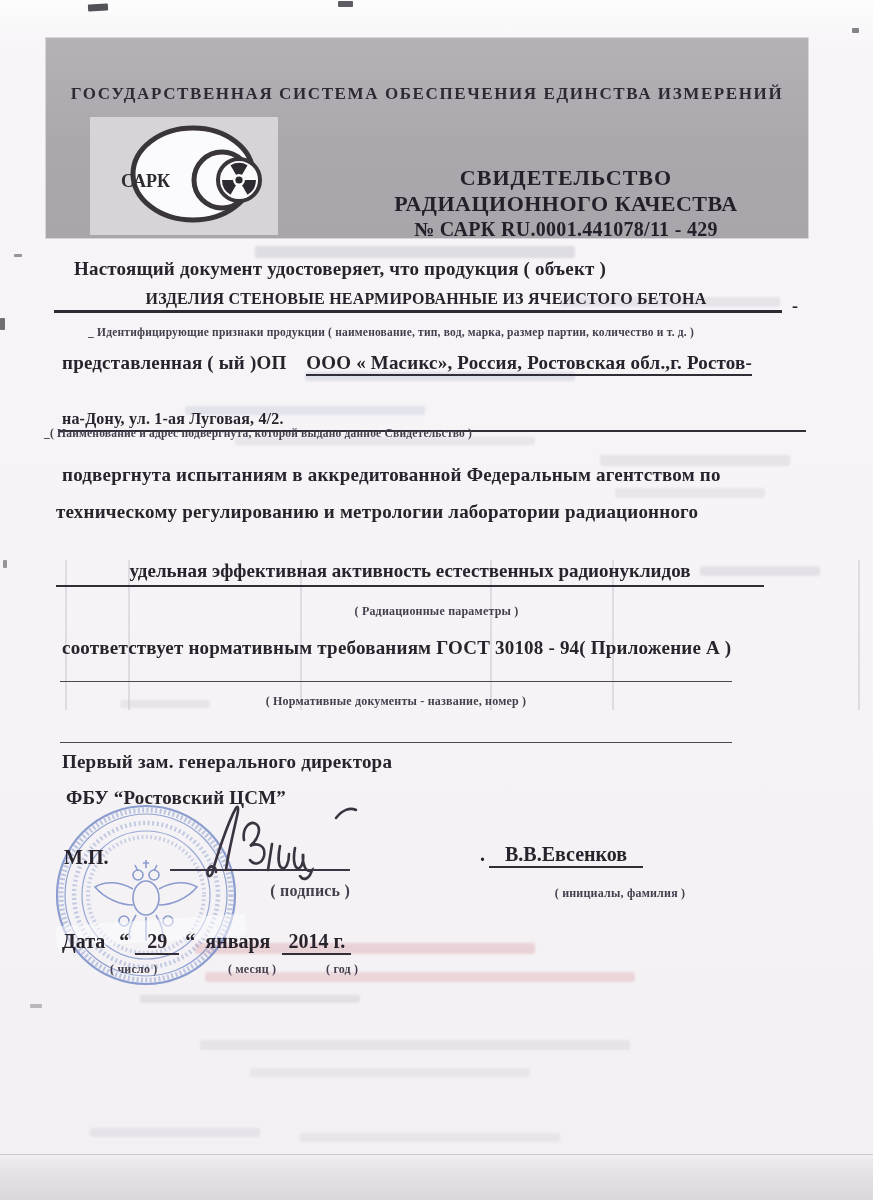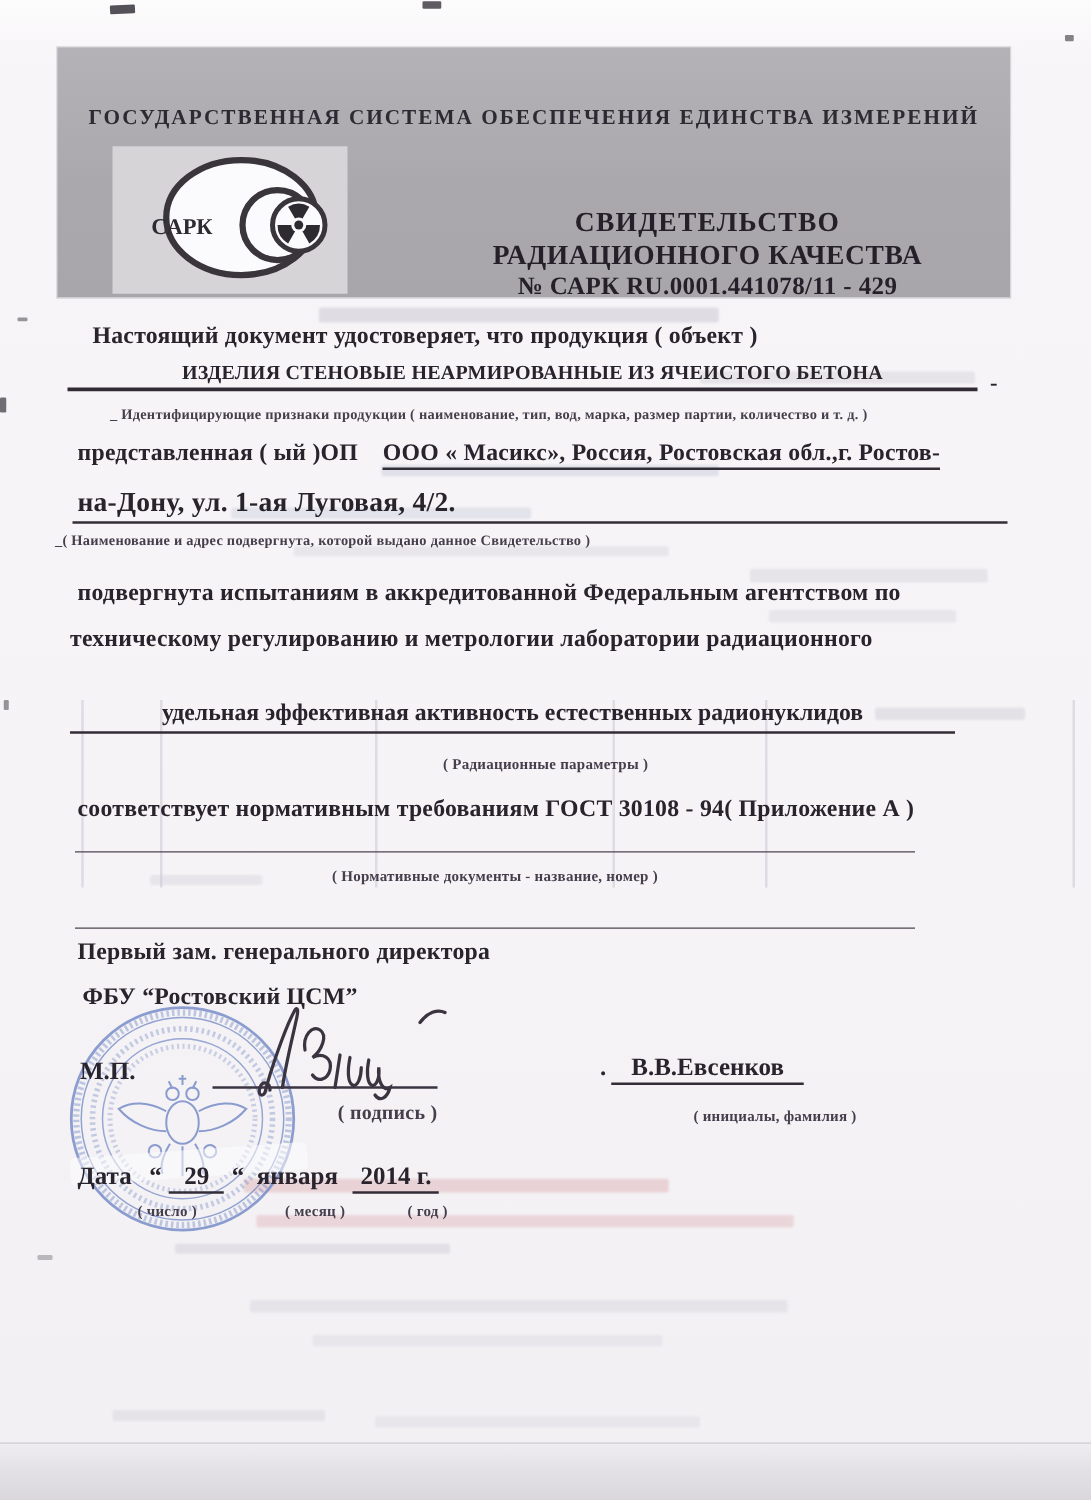--- a/index.html
+++ b/index.html
@@ -33,22 +33,22 @@
   
   .t{font-weight:bold;font-size:19px;letter-spacing:.2px;white-space:nowrap;}
   .cap{font-weight:bold;font-size:11.5px;color:#453f4d;letter-spacing:.2px;white-space:nowrap;}
   .intro{left:74px;top:258px;}
   .product{left:54px;top:290px;width:712px;border-bottom:3px solid #2f2a33;
     padding:0 0 2px 16px;font-size:16px;text-align:center;}
   .product-dash{left:792px;top:296px;font-size:18px;font-weight:bold;}
   .product-cap{left:44px;top:326px;margin-left:44px;}
   .presented{left:62px;top:352px;}
   .presented .val{border-bottom:2.5px solid #332d38;padding-bottom:1px;}
-  .addr2{left:58px;top:389px;width:744px;border-bottom:2.5px solid #332d38;
-    padding:0 0 2px 4px;font-size:22px;font-weight:bold;letter-spacing:.2px;white-space:nowrap;}
+  .addr2{left:58px;top:410px;width:744px;border-bottom:2.5px solid #332d38;
+    padding:0 0 2px 4px;font-size:16px;font-weight:bold;letter-spacing:.2px;white-space:nowrap;}
   .org-cap{left:44px;top:427px;}
   .p1{left:62px;top:464px;}
   .p2{left:56px;top:501px;}
   .p3{left:62px;top:538px;}
   .param{left:56px;top:560px;width:708px;text-align:center;border-bottom:2.5px solid #332d38;
     padding-bottom:3px;font-size:19px;font-weight:bold;white-space:nowrap;}
   .param-cap{left:0;top:604px;width:873px;text-align:center;font-size:12px;}
   .compliance{left:62px;top:637px;}
   .rule{border-top:1.5px solid #4b4551;height:0;}
   .rule1{left:60px;top:681px;width:672px;}

